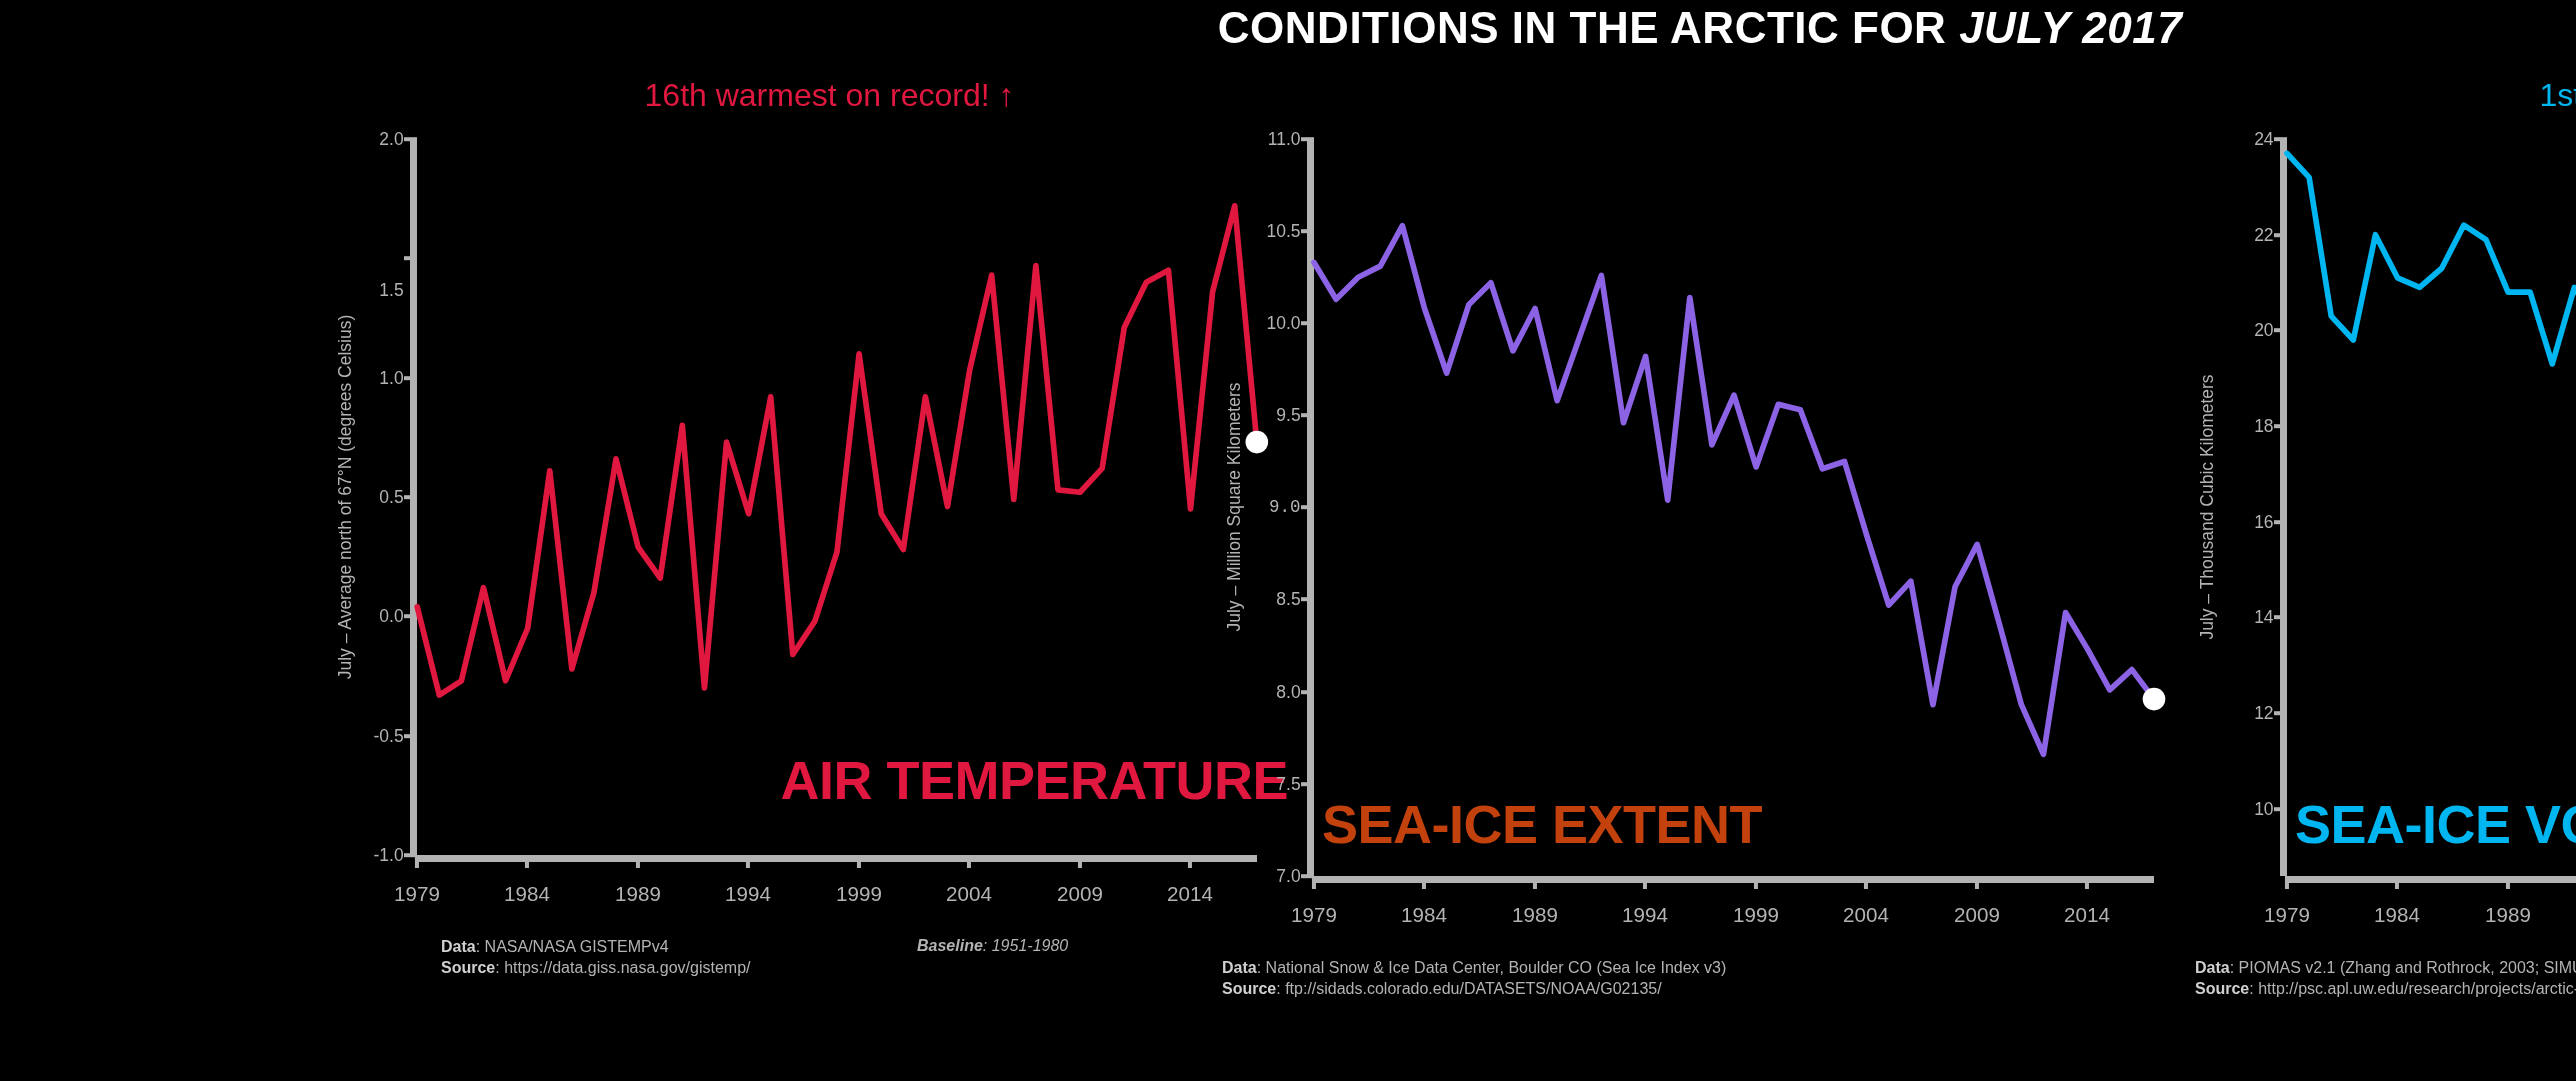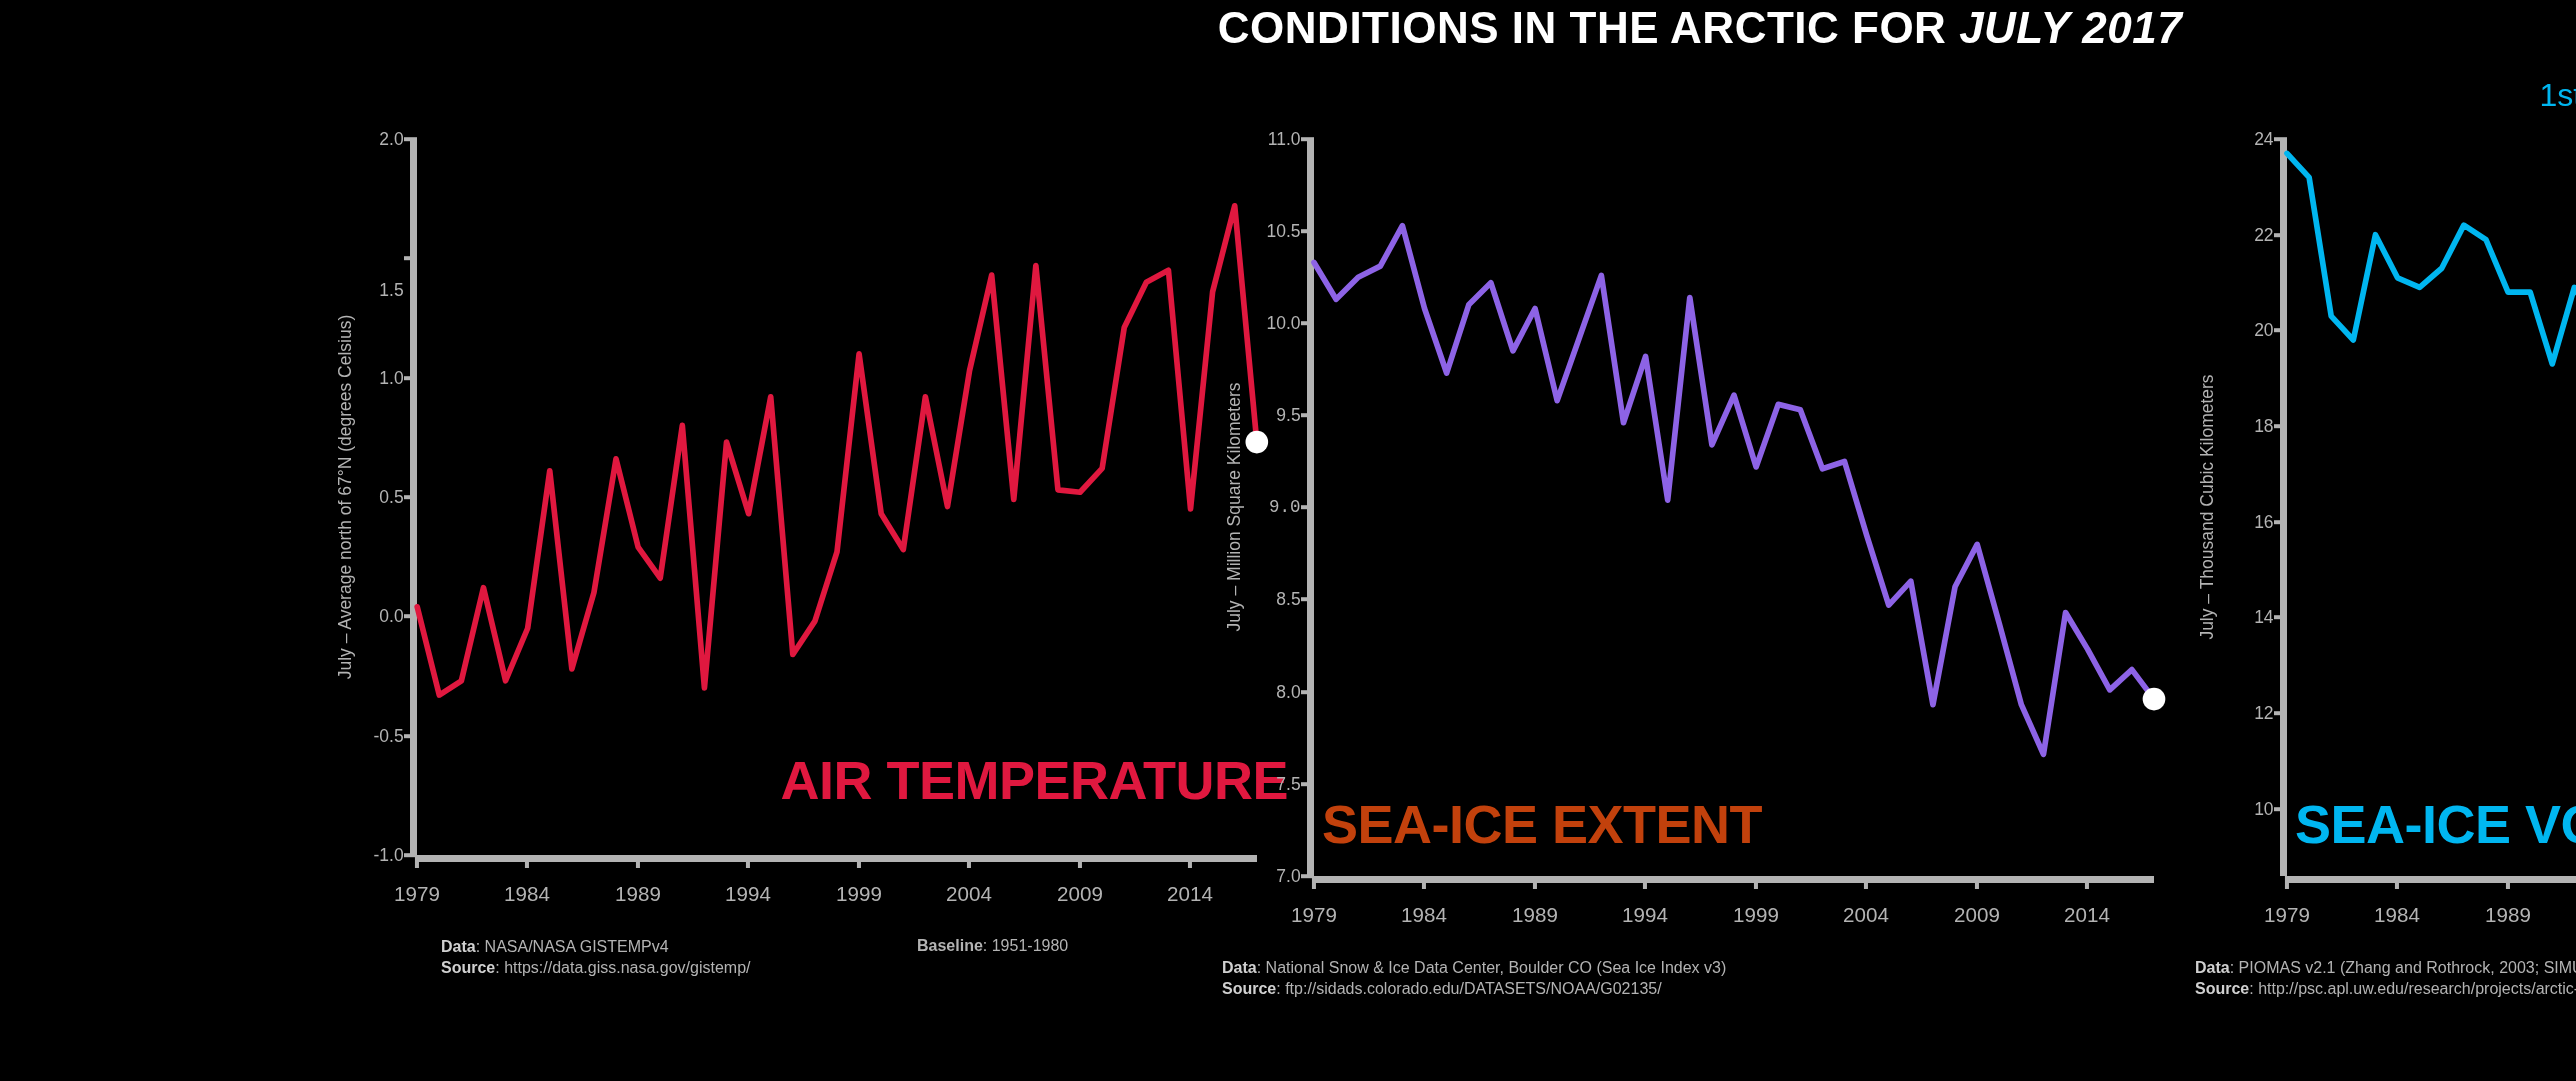--- a/index.html
+++ b/index.html
@@ -29,20 +29,21 @@
   .baseline-note{position:absolute;font-size:16px;white-space:nowrap;}
   svg{display:block;overflow:visible;}
 </style>
 </head>
 <body>
 
 <div id="page-title"><span>CONDITIONS IN THE ARCTIC FOR </span><span class="ital">JULY 2017</span></div>
 
 <div id="panels-root">
     <div class="panel" style="left: 309px; width: 979px;">
+      <div class="panel-sub" style="color: rgb(224, 24, 63); left: 62px; width: 917px;">16th warmest on record! ↑</div>
       <div class="plot" style="width: 840px; height: 716px;">
         <div class="axis-line" style="left: -7.2px; top: 0px; width: 7.2px; height: 716px;"></div>
         <div class="axis-line" style="left: 0px; top: 716px; width: 840px; height: 7.2px;"></div>
         <div class="ytick-mark" style="top: 0px;"></div>
         <div class="ytick" style="top: 0px;">2.0</div>
         <div class="ytick-mark" style="top: 119px;"></div>
         <div class="ytick" style="top: 119px; margin-top: 32px;">1.5</div>
         <div class="ytick-mark" style="top: 239px;"></div>
         <div class="ytick" style="top: 239px;">1.0</div>
         <div class="ytick-mark" style="top: 358px;"></div>
@@ -73,21 +74,21 @@
           <polyline points="0.00,908.13 42.89,1079.57 85.79,1051.77 128.68,871.07 171.58,1051.77 214.47,949.83 257.37,644.03 300.26,1028.60 343.16,880.33 386.05,620.87 428.95,792.30 471.84,852.53 514.74,556.00 557.63,1065.67 600.53,588.43 643.42,727.43 686.32,500.40 729.21,1000.80 772.11,935.93 815.00,801.57 857.89,417.00 900.79,727.43 943.68,796.93 986.58,500.40 1029.47,713.53 1072.37,449.43 1115.26,264.10 1158.16,699.63 1201.05,245.57 1243.95,681.10 1286.84,685.73 1329.74,639.40 1372.63,366.03 1415.53,278.00 1458.42,254.83 1501.32,718.17 1544.21,296.53 1587.11,129.73 1630.00,588.43" fill="none" stroke="#e0183f" stroke-width="11" stroke-linejoin="round" stroke-linecap="round"></polyline>
           <circle cx="1630" cy="588.4333333333334" r="22" fill="#ffffff"></circle>
         </svg>
         <div class="ylabel" style="left: -82px; top: 358px; transform: rotate(-90deg) translate(-50%, 0px);">July – Average north of 67°N (degrees Celsius)</div>
       </div>
       <div class="panel-name" style="color: rgb(224, 24, 63); top: 672px; left: auto; right: 0px;">AIR TEMPERATURE</div>
       <div class="footer" style="left: 116px; top: 860px;">
         <div><b>Data</b><span>: NASA/NASA GISTEMPv4</span></div>
         <div><b>Source</b><span>: https://data.giss.nasa.gov/gistemp/</span></div>
       </div>
-      <div class="baseline-note" style="left: 608px; top: 860px;"><b>Baseline</b><span>: 1951-1980</span></div>
+      <div class="baseline-note" style="left: 608px; top: 860px; font-style: italic;"><b>Baseline</b><span>: 1951-1980</span></div>
     </div>
     <div class="panel" style="left: 1206px; width: 979px;">
       <div class="plot" style="width: 840px; height: 737px;">
         <div class="axis-line" style="left: -7.2px; top: 0px; width: 7.2px; height: 737px;"></div>
         <div class="axis-line" style="left: 0px; top: 737px; width: 840px; height: 7.2px;"></div>
         <div class="ytick-mark" style="top: 0px;"></div>
         <div class="ytick" style="top: 0px;">11.0</div>
         <div class="ytick-mark" style="top: 92px;"></div>
         <div class="ytick" style="top: 92px;">10.5</div>
         <div class="ytick-mark" style="top: 184px;"></div>

